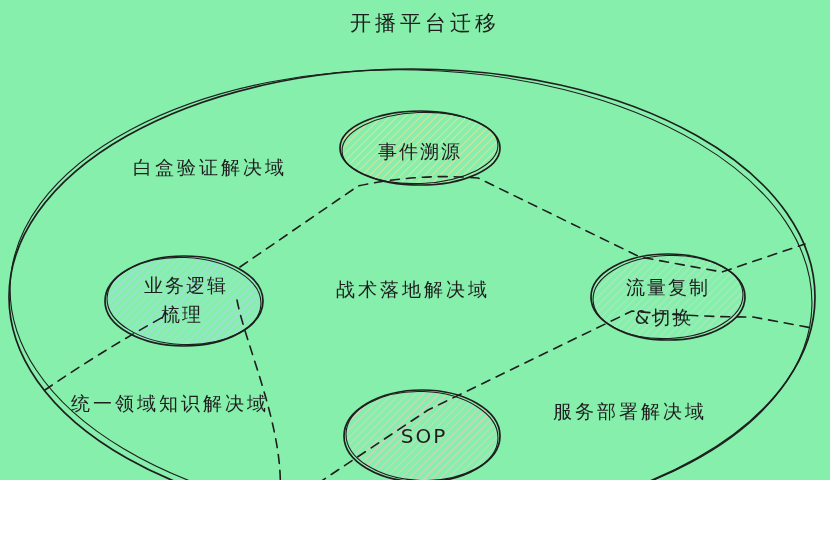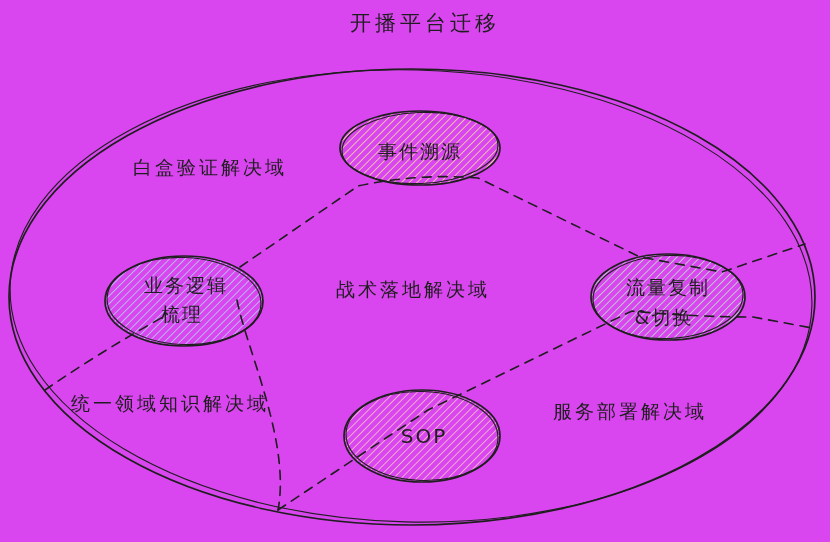--- a/index.html
+++ b/index.html
@@ -1,16 +1,16 @@
 <!DOCTYPE html>
 <html><head>
 <meta charset="utf-8">
 <style>
   html,body{margin:0;padding:0;background:#ffffff;}
-  .stage{position:relative;width:830px;height:542px;background:#d946ef;overflow:hidden;}
+  .stage{position:relative;width:830px;height:480px;background:#86efac;overflow:hidden;}
   svg{display:block;}
   .ink{stroke:#1e1e1e;stroke-linecap:round;stroke-linejoin:round;}
   .w17{stroke-width:1.7;}
   .w11{stroke-width:1.1;}
   .dash{stroke-width:1.6;stroke-dasharray:9 7;}
   text{font-family:"DejaVu Sans",sans-serif;fill:#1e1e1e;text-anchor:middle;}
   .title-label{font-size:21px;letter-spacing:4px;}
   .region-label{font-size:19px;letter-spacing:3px;}
   .node-label{font-size:19px;letter-spacing:2px;}
   .sop-label{font-size:20px;letter-spacing:2px;}

